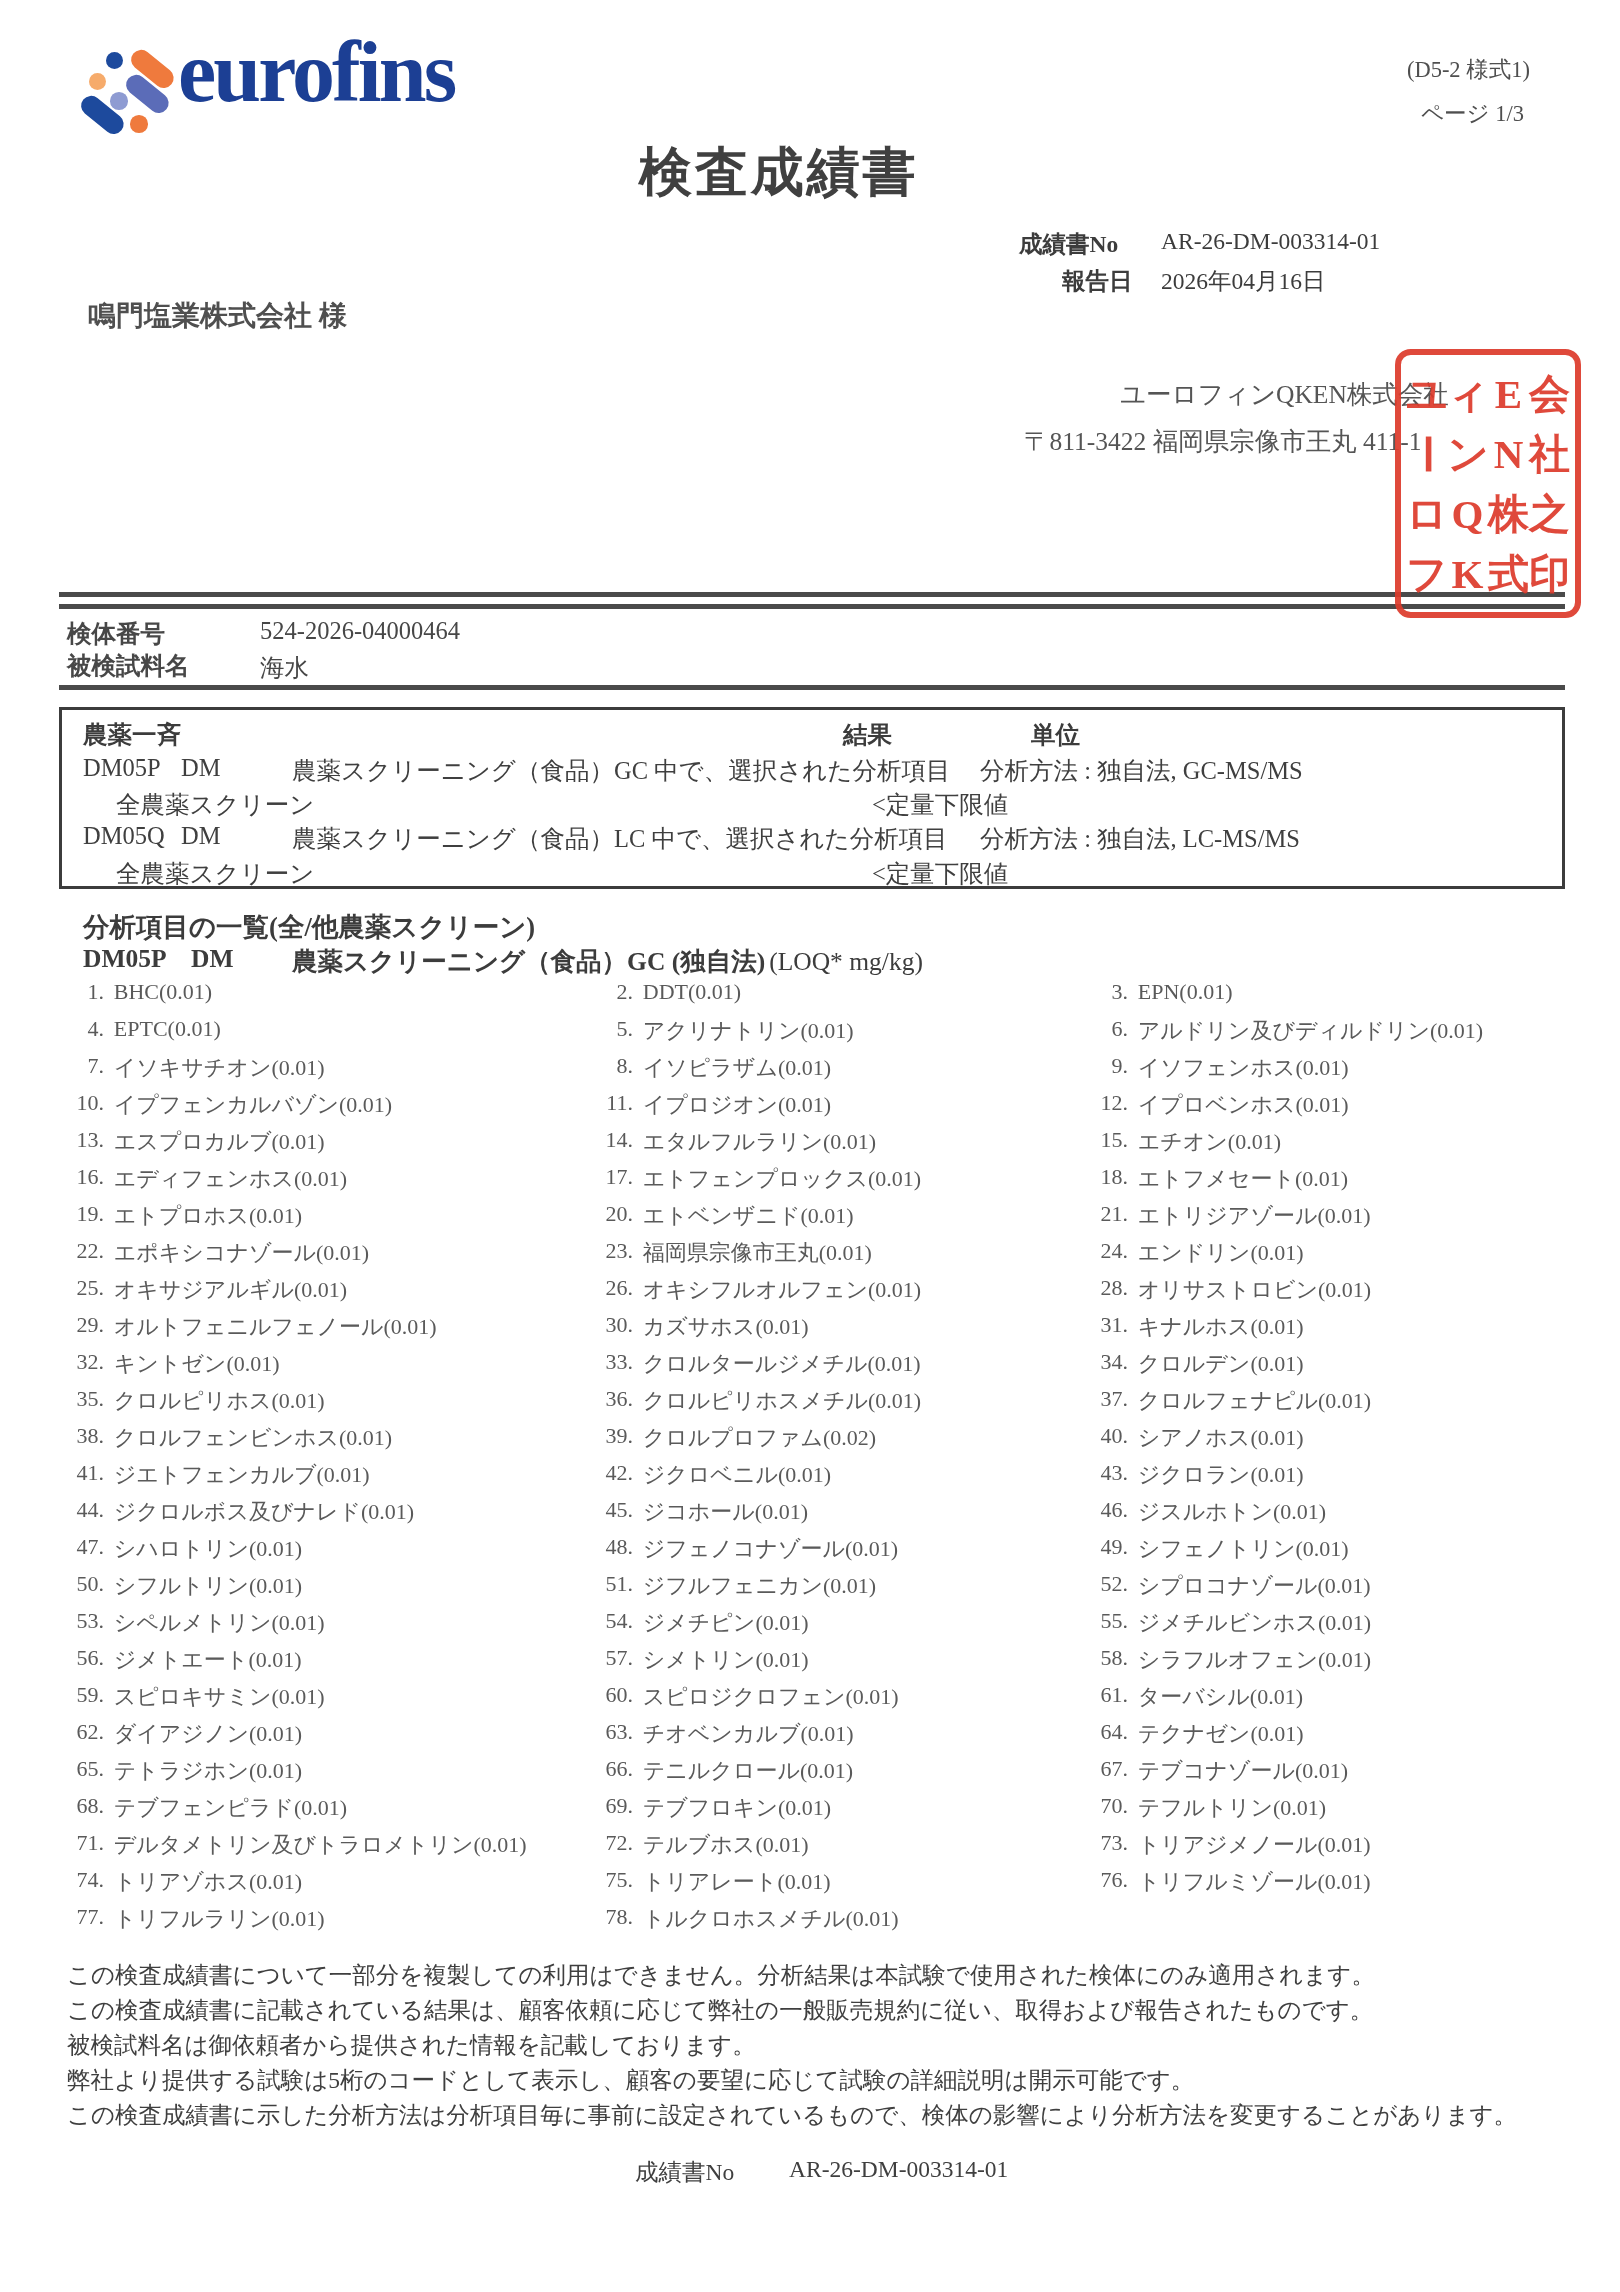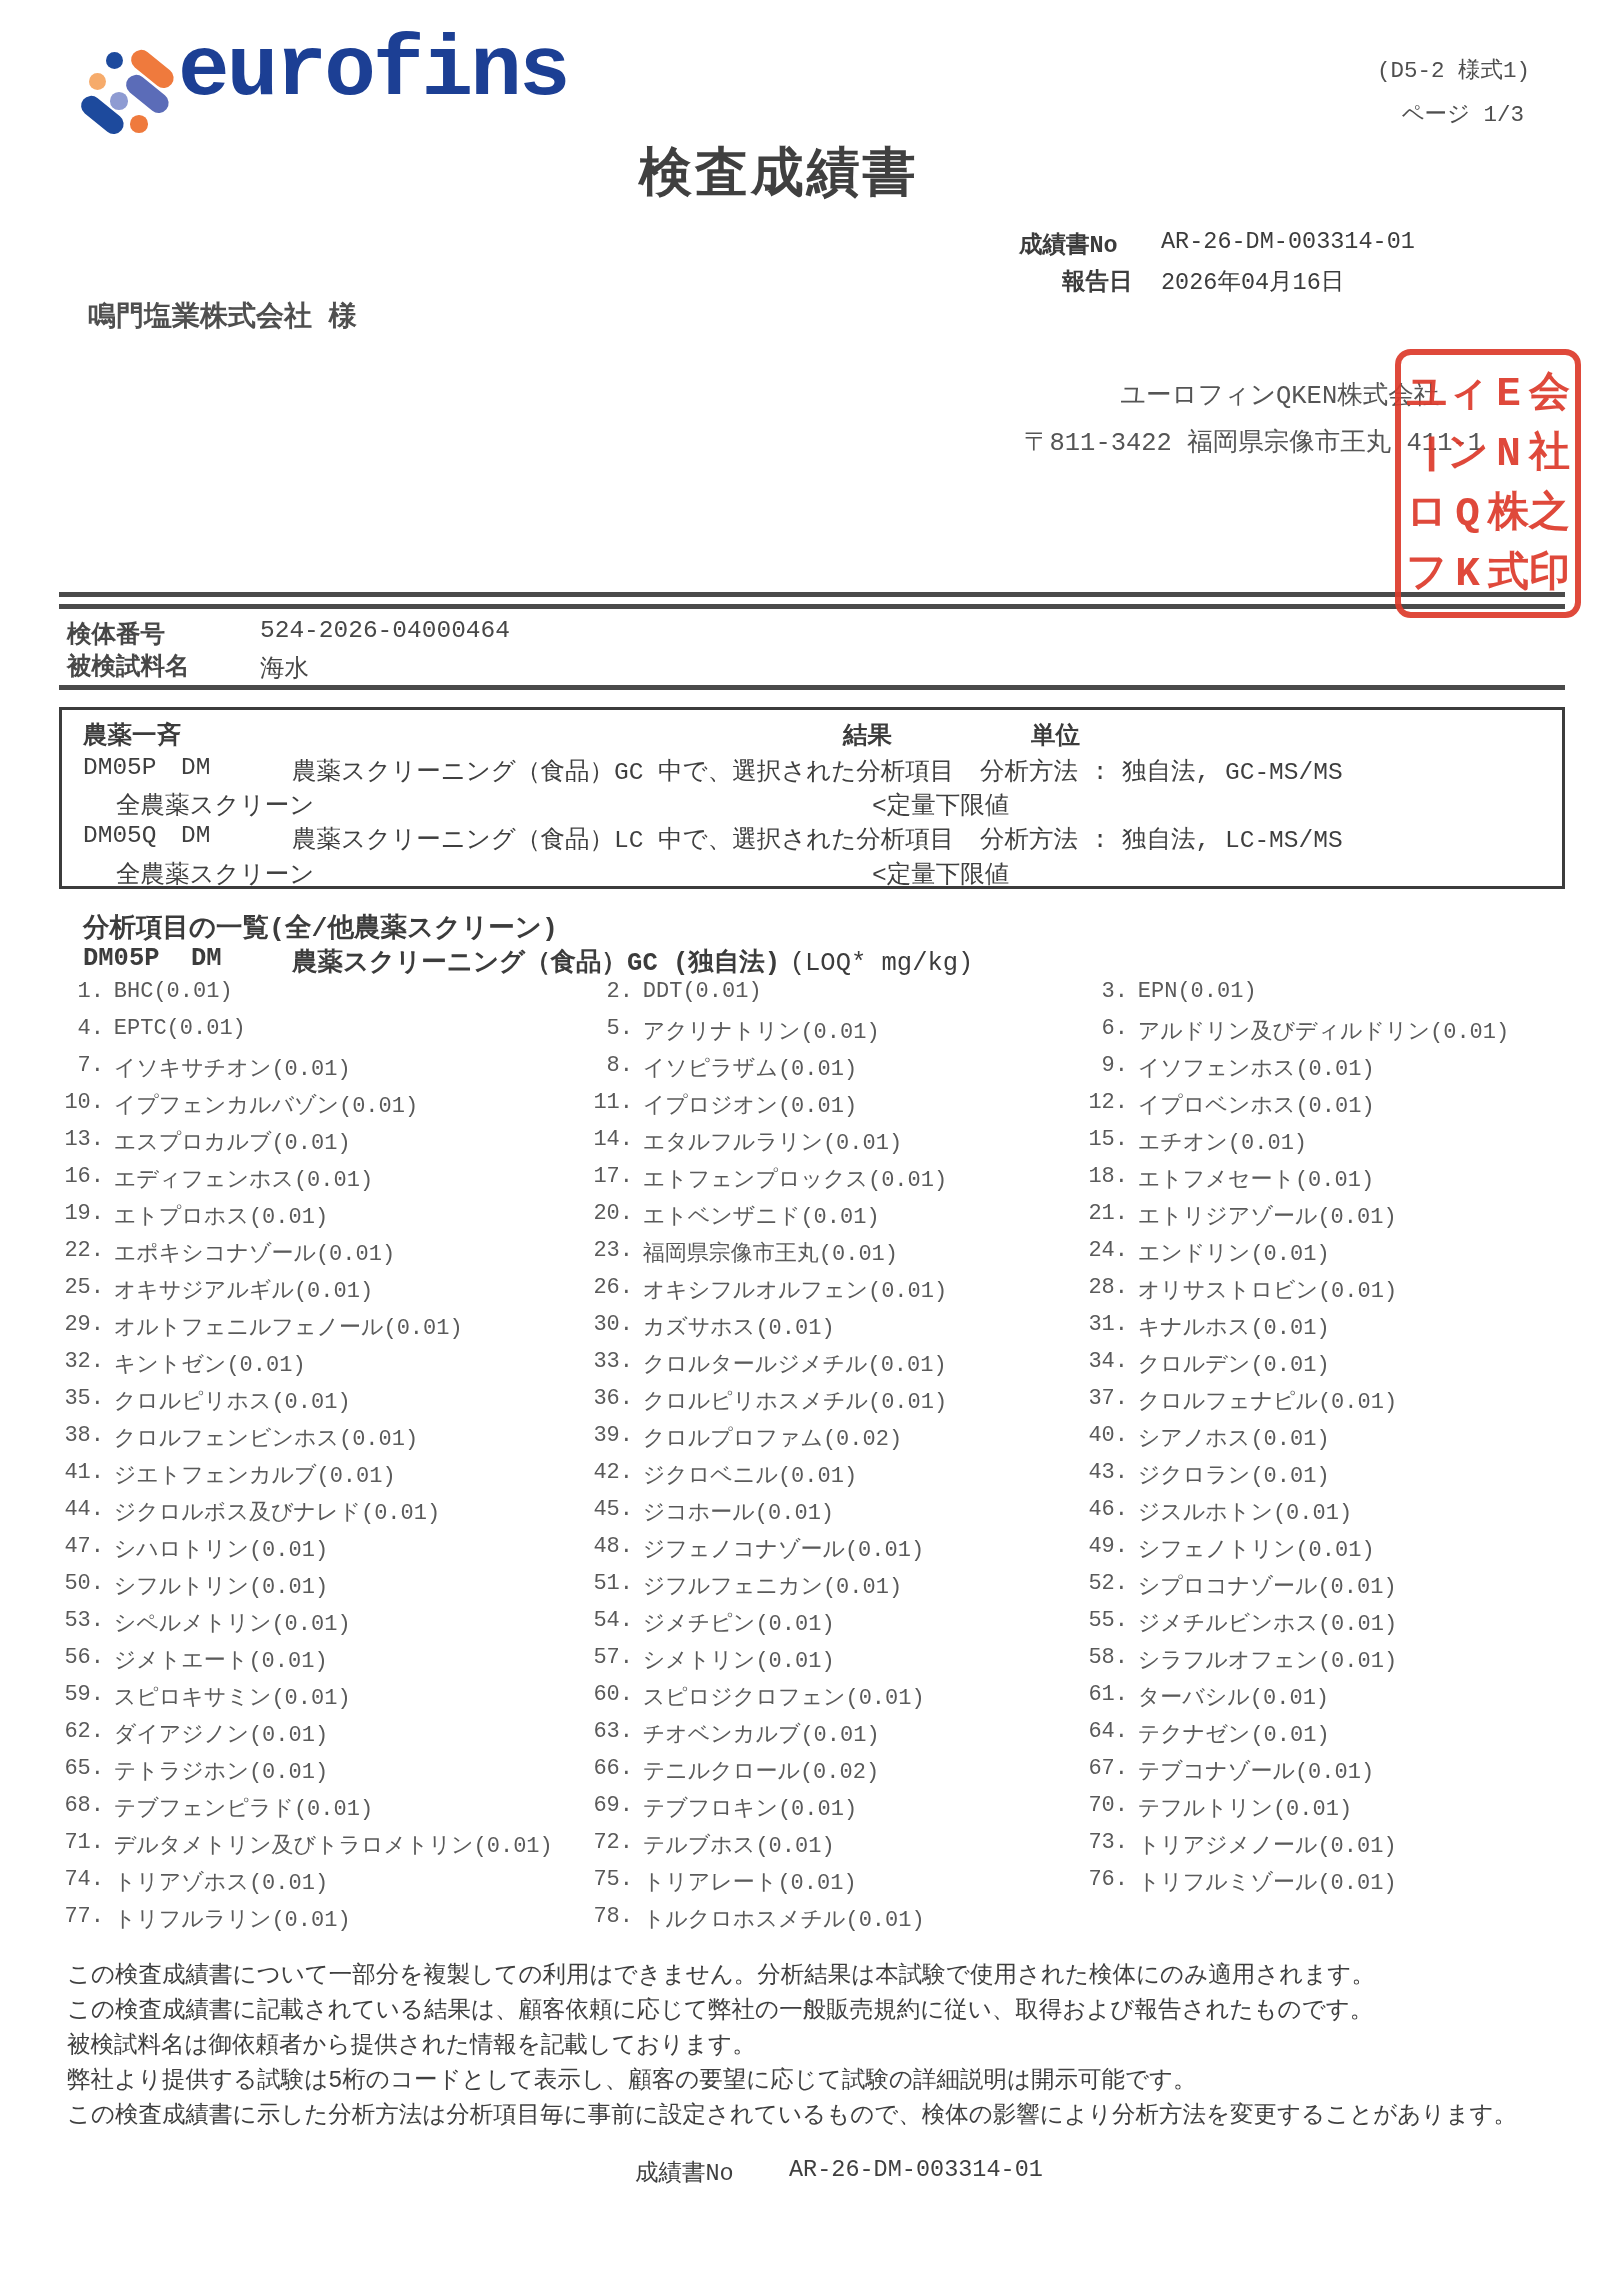--- a/index.html
+++ b/index.html
@@ -1,18 +1,18 @@
 <!DOCTYPE html>
 <html><head>
 <meta charset="utf-8">
 <style>
   html,body{margin:0;padding:0;background:#e8e8e8;}
   .page{
     position:relative;width:1620px;height:2293px;background:#ffffff;
-    font-family:Liberation Mono, monospace;color:#3f3f3f;overflow:hidden;
+    font-family:Liberation Serif, serif;color:#3f3f3f;overflow:hidden;
     margin:0 auto;
   }
   .abs{position:absolute;white-space:nowrap;}
 
   
   .logo-icon{position:absolute;left:82px;top:49px;width:102px;height:94px;}
   .dot{position:absolute;border-radius:50%;}
   .pair{position:absolute;border-radius:11.8px;width:49px;height:19.6px;}
   .c-dblue{background:#1d4a9d;}
   .c-orange{background:#ef7a3d;}
@@ -427,21 +427,21 @@
       <div class="an-cell">
         <span class="an-num">64.</span>
         <span>テクナゼン(0.01)</span>
       </div>
       <div class="an-cell">
         <span class="an-num">65.</span>
         <span>テトラジホン(0.01)</span>
       </div>
       <div class="an-cell">
         <span class="an-num">66.</span>
-        <span>テニルクロール(0.02)</span>
+        <span>テニルクロール(0.01)</span>
       </div>
       <div class="an-cell">
         <span class="an-num">67.</span>
         <span>テブコナゾール(0.01)</span>
       </div>
       <div class="an-cell">
         <span class="an-num">68.</span>
         <span>テブフェンピラド(0.01)</span>
       </div>
       <div class="an-cell">

